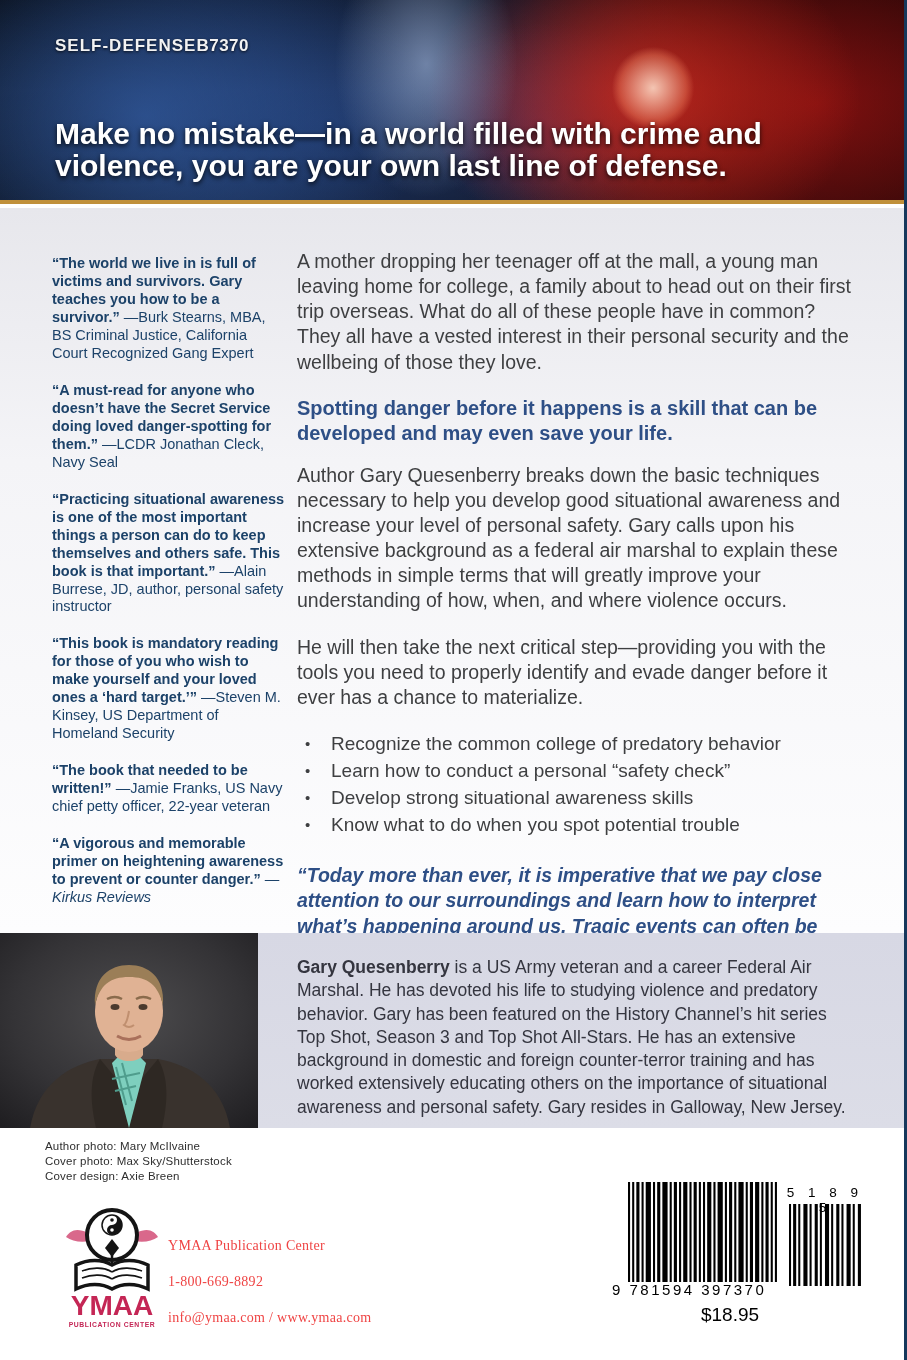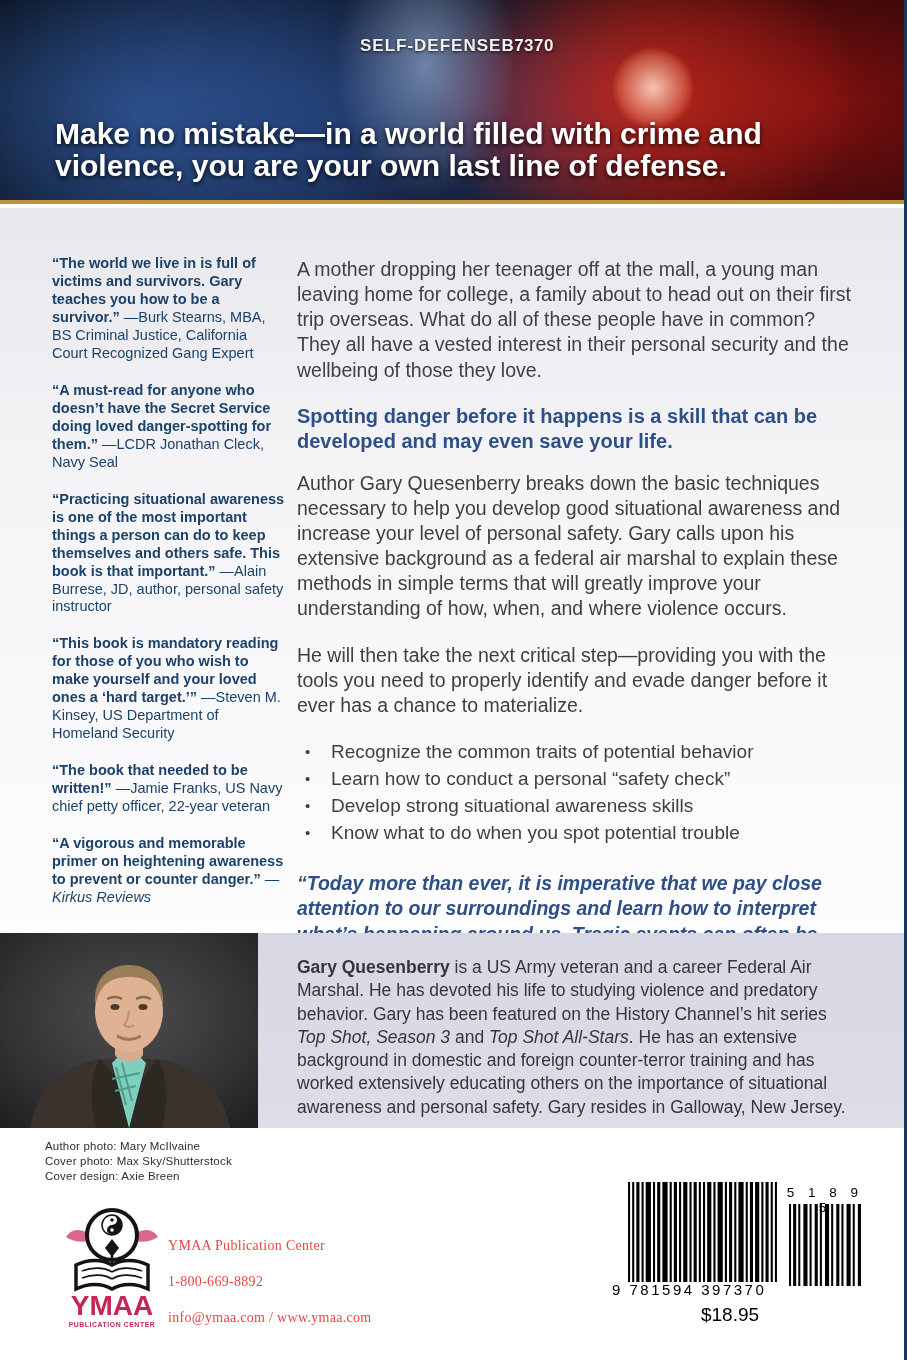--- a/index.html
+++ b/index.html
@@ -28,54 +28,54 @@
       radial-gradient(circle 55px at 72% 44%, rgba(255,225,205,0.85), rgba(255,150,110,0.35) 60%, transparent 75%),
       radial-gradient(ellipse 130px 190px at 47% 32%, rgba(195,218,255,0.50), transparent 70%),
       radial-gradient(ellipse 300px 230px at 71% 48%, rgba(220,45,30,0.75), transparent 72%),
       radial-gradient(ellipse 430px 270px at 90% 52%, rgba(165,18,16,0.72), transparent 78%),
       radial-gradient(ellipse 170px 130px at 60% 60%, rgba(120,60,120,0.35), transparent 75%),
       radial-gradient(ellipse 360px 260px at 16% 58%, rgba(62,112,195,0.55), transparent 78%),
       radial-gradient(ellipse 520px 300px at 36% 62%, rgba(36,72,142,0.55), transparent 78%),
       linear-gradient(180deg, rgba(0,0,0,0.55) 0%, rgba(0,0,0,0.1) 45%, rgba(0,0,0,0.4) 100%),
       linear-gradient(90deg,#0d1626 0%,#17233c 30%,#1b2033 50%,#2a0f15 72%,#1d090b 100%);
   }
-  .banner-top{position:absolute;left:55px;right:48px;top:36px;display:flex;justify-content:center;}
+  .banner-top{position:absolute;left:55px;right:48px;top:36px;display:flex;justify-content:flex-start;}
   .banner-category{color:#f2f2f2;font-size:17px;font-weight:600;letter-spacing:1px;text-shadow:0 1px 3px rgba(0,0,0,.8);}
   .banner-code{color:#f2f2f2;font-size:17px;font-weight:600;letter-spacing:.5px;text-shadow:0 1px 3px rgba(0,0,0,.8);}
   .banner-headline{
     position:absolute;left:55px;top:118px;width:800px;
     color:#fff;font-size:30px;font-weight:800;line-height:1.08;
     text-shadow:0 2px 5px rgba(0,0,0,.85);
   }
 
   
   .body-area{
     position:absolute;left:0;top:208px;width:907px;height:725px;
     background:linear-gradient(180deg,#e7e7ec 0%,#f4f4f7 35%,#fdfdfe 100%);
   }
   .quotes-col{position:absolute;left:52px;top:47px;width:234px;}
   .quote{margin-bottom:19px;font-size:14.5px;line-height:1.24;color:var(--quote-navy);}
   .quote .q-text{font-weight:700;}
   .quote .q-attr{font-weight:400;}
   .quote .q-attr.italic{font-style:italic;}
 
   .main-col{position:absolute;left:297px;top:41px;width:566px;color:#3e3f41;}
-  .main-col p{font-size:19.5px;line-height:1.29;margin-bottom:21px;margin-top:8px;}
+  .main-col p{font-size:19.5px;line-height:1.29;margin-bottom:21px;}
   .subhead{font-size:20px;font-weight:700;line-height:1.25;color:var(--subhead-blue);margin-bottom:17px;}
   .bullets{list-style:none;margin:4px 0 24px 8px;}
   .bullets li{display:flex;font-size:19px;line-height:1.42;}
   .bullets .dot{width:26px;flex:0 0 26px;text-align:left;font-size:15px;padding-top:2px;color:#3e3f41;}
   .pullquote{font-size:19.5px;font-weight:700;font-style:italic;line-height:1.3;color:var(--subhead-blue);}
 
   
   .bio-band{position:absolute;left:0;top:933px;width:907px;height:195px;background:linear-gradient(180deg,#d7d8e4,#dcdde7);}
   .author-photo{position:absolute;left:0;top:0;width:258px;height:195px;display:block;}
   .bio-text{position:absolute;left:297px;top:23px;width:552px;font-size:17.5px;line-height:1.33;color:#34353f;}
   .bio-text .b-name{font-weight:700;}
-  .bio-text .b-italic{font-style:italic;}
+  .bio-text .b-italic{}
 
   
   .bottom-area{position:absolute;left:0;top:1128px;width:907px;height:292px;background:#fff;}
   .credits{position:absolute;left:45px;top:11px;font-size:11.5px;line-height:1.32;color:#2e2e2e;letter-spacing:.2px;}
   .ymaa-logo{position:absolute;left:62px;top:75px;width:100px;height:132px;}
   .publisher{position:absolute;left:168px;top:100px;font-size:14px;line-height:36px;color:#ef4444;letter-spacing:.3px;font-family:Liberation Serif, serif;}
 
   .isbn-block{position:absolute;left:600px;top:11px;width:292px;text-align:center;font-size:15.5px;line-height:1.45;color:#000;letter-spacing:.3px;}
   .barcode-main{position:absolute;left:628px;top:54px;width:150px;height:100px;}
   .barcode-main rect,.barcode-supp rect{fill:#000;}
@@ -127,21 +127,21 @@
     </div>
 
     <div class="main-col">
       <p>A mother dropping her teenager off at the mall, a young man leaving home for college, a family about to head out on their first trip overseas. What do all of these people have in common? They all have a vested interest in their personal security and the wellbeing of those they love.</p>
       <div class="subhead">Spotting danger before it happens is a skill that can be developed and may even save your life.</div>
       <p>Author Gary Quesenberry breaks down the basic techniques necessary to help you develop good situational awareness and increase your level of personal safety. Gary calls upon his extensive background as a federal air marshal to explain these methods in simple terms that will greatly improve your understanding of how, when, and where violence occurs.</p>
       <p>He will then take the next critical step—providing you with the tools you need to properly identify and evade danger before it ever has a chance to materialize.</p>
       <ul class="bullets">
         <li>
             <span class="dot">•</span>
-            <span>Recognize the common traits of potential behavior</span>
+            <span>Recognize the common college of predatory behavior</span>
           </li>
         <li>
             <span class="dot">•</span>
             <span>Learn how to conduct a personal “safety check”</span>
           </li>
         <li>
             <span class="dot">•</span>
             <span>Develop strong situational awareness skills</span>
           </li>
         <li>

